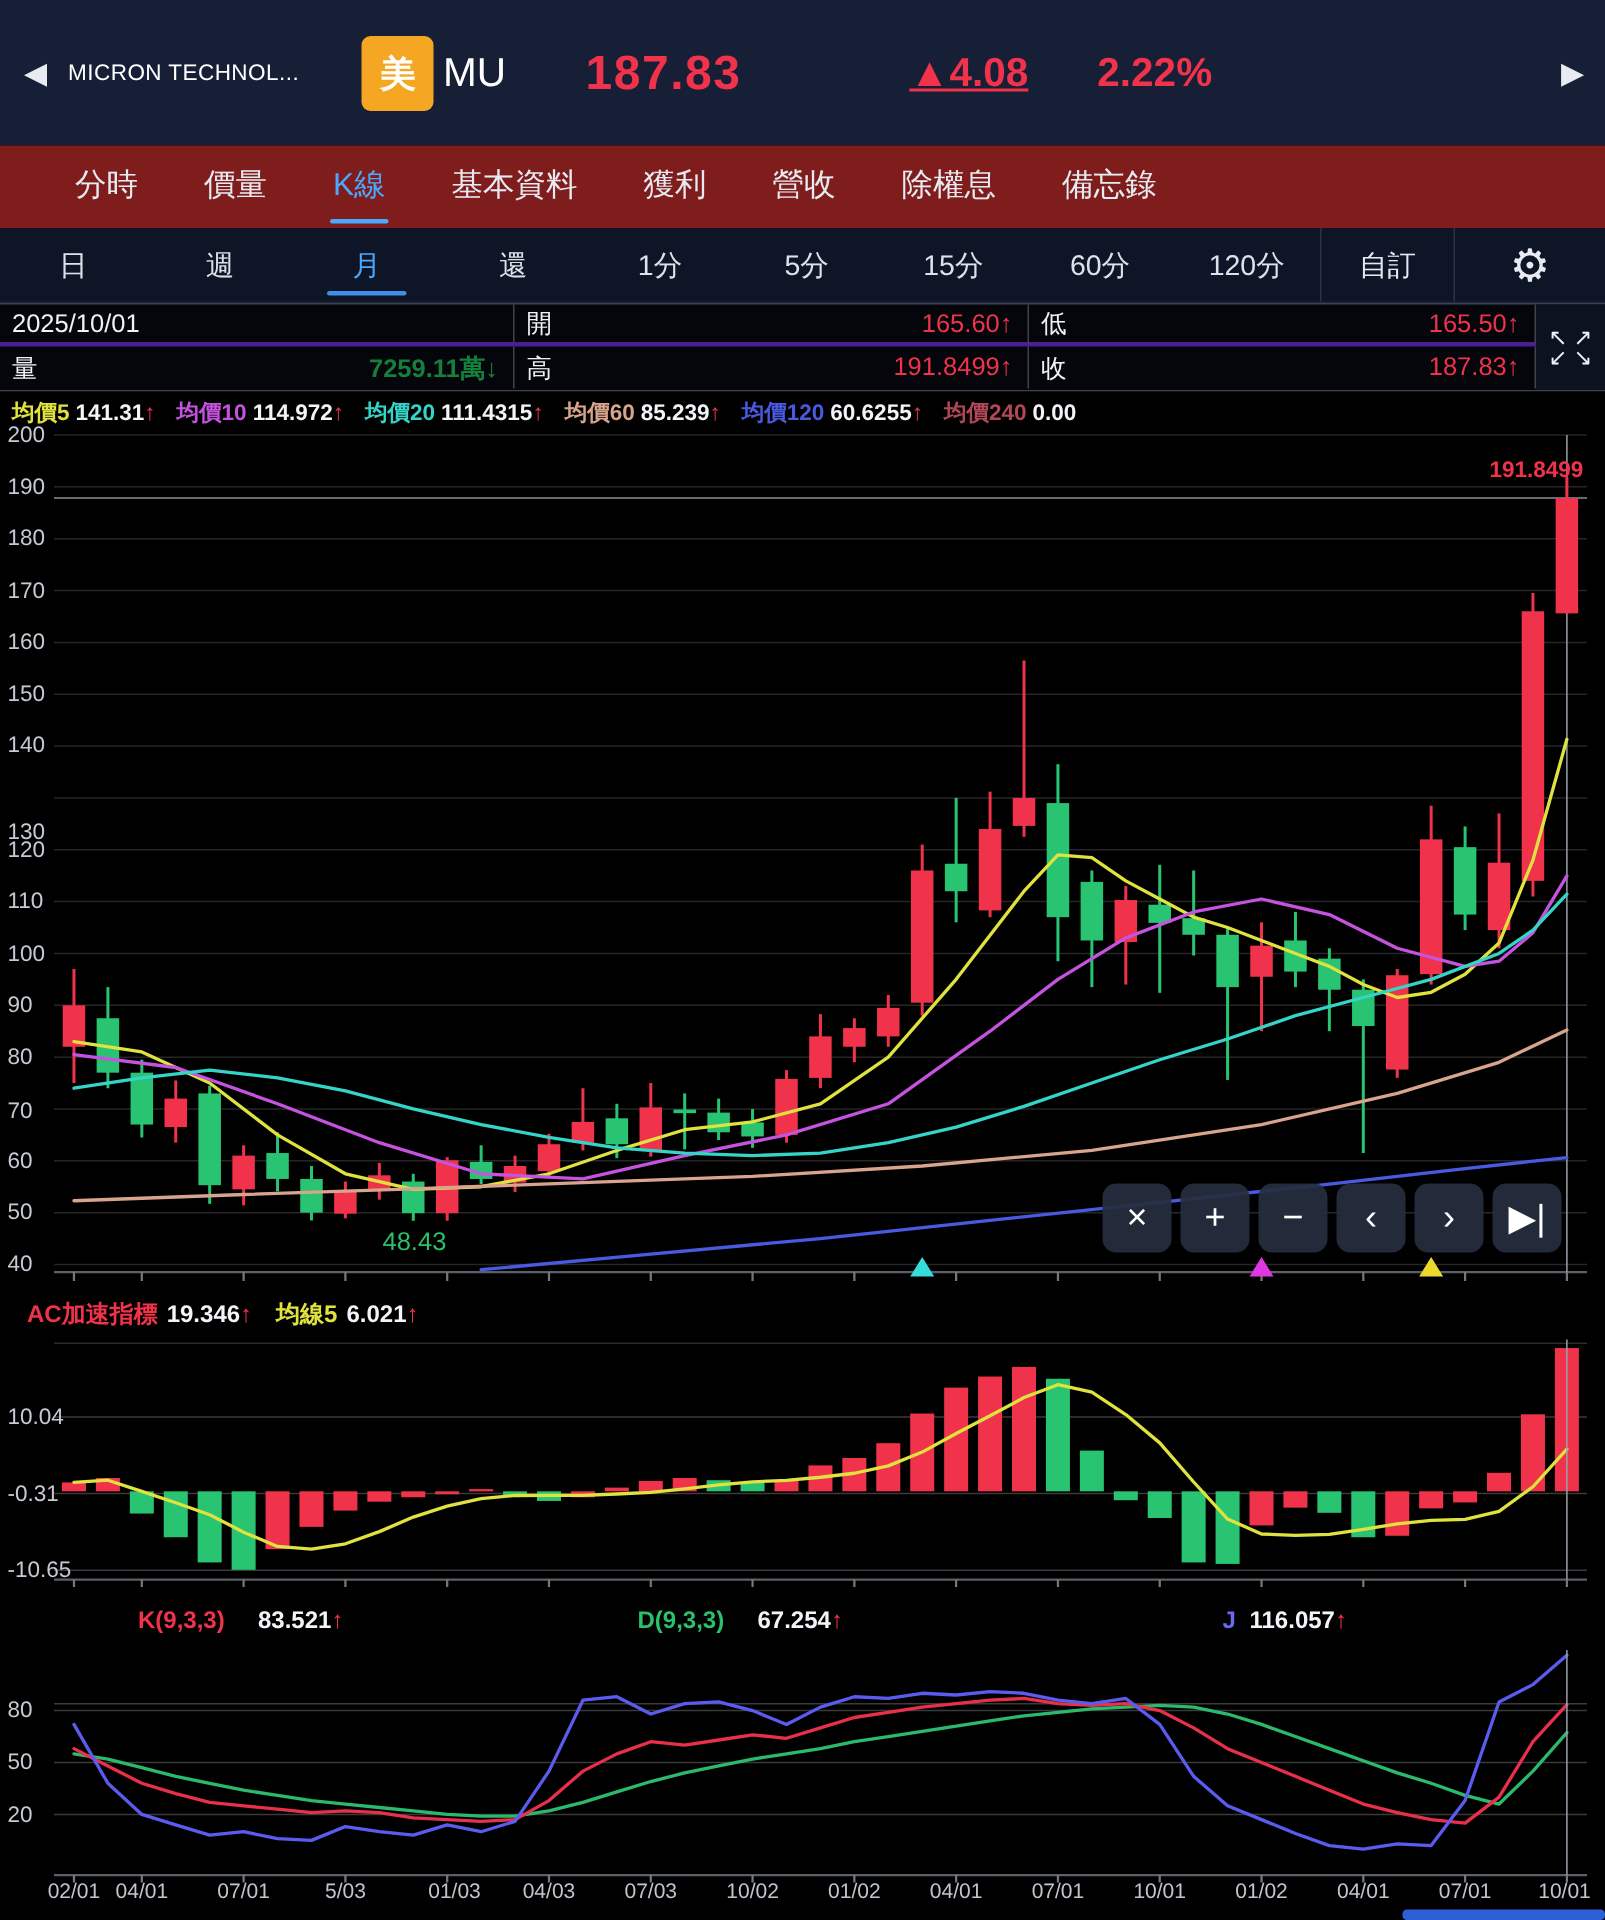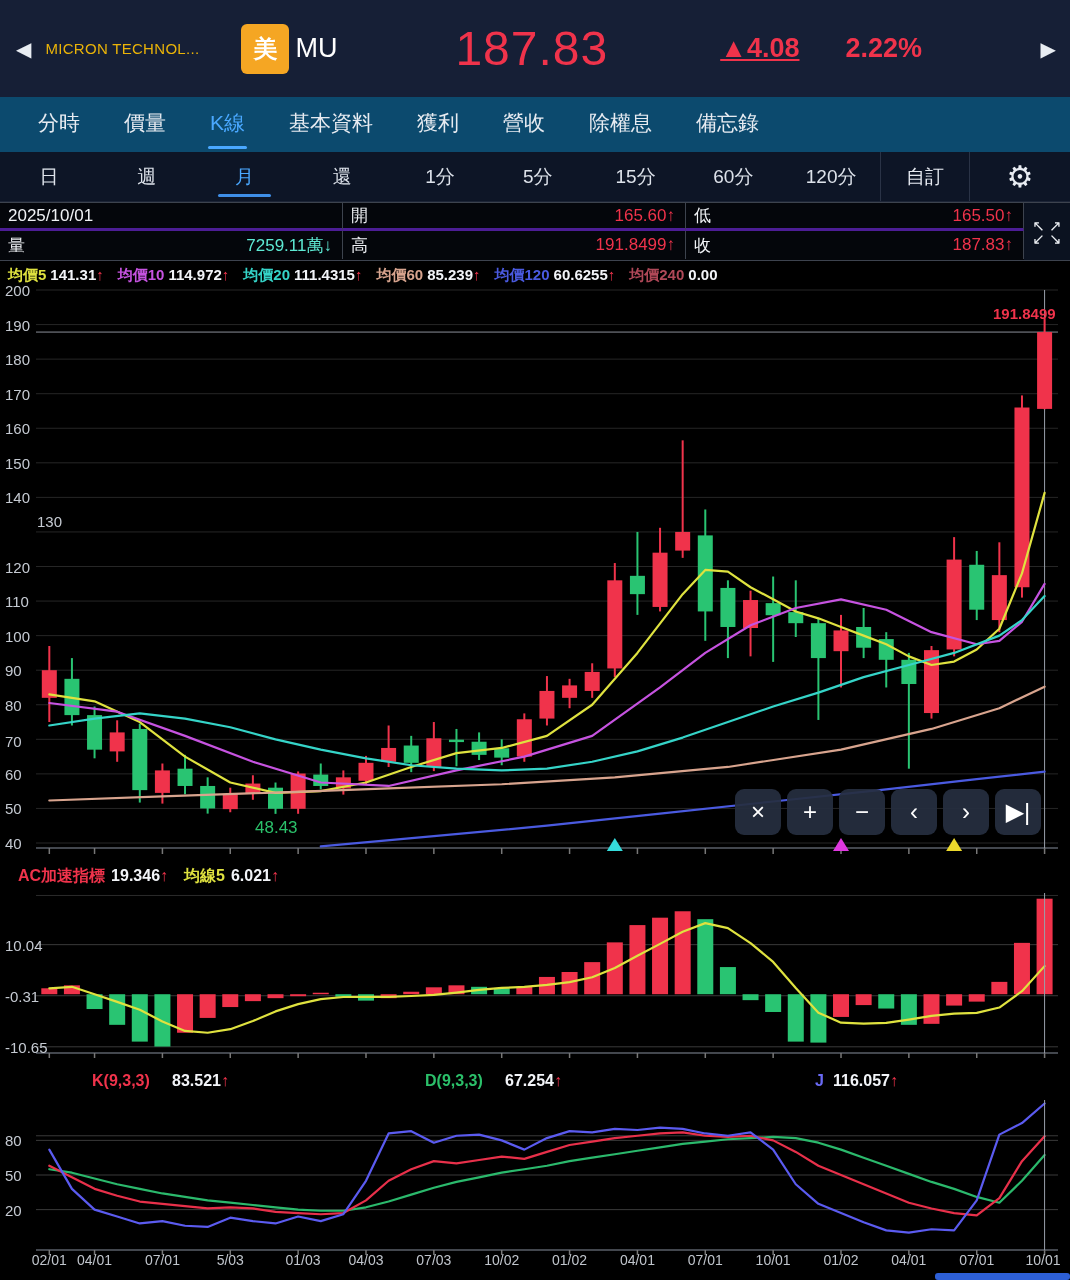--- a/index.html
+++ b/index.html
@@ -1,47 +1,47 @@
 <!DOCTYPE html>
 <html><head>
 <meta charset="utf-8">
 <style>
   html,body{margin:0;padding:0;background:#000;}
   body{width:1070px;height:1280px;position:relative;font-family:"Liberation Sans",sans-serif;overflow:hidden;-webkit-font-smoothing:antialiased;}
   
   .header{position:absolute;left:0;top:0;width:1070px;height:97px;background:#161f36;display:flex;align-items:center;}
   .hdr-chev{color:#e8ecf2;font-size:20px;padding:0 14px 0 16px;}
-  .hdr-name{color:#eab308;font-size:15px;letter-spacing:.3px;width:196px;}
+  .hdr-name{color:#ffffff;font-size:15px;letter-spacing:.3px;width:196px;}
   .flag-badge{background:#f5a623;color:#fff;font-size:24px;width:48px;height:50px;border-radius:6px;display:flex;align-items:center;justify-content:center;font-weight:bold;}
   .hdr-sym{color:#fff;font-size:27px;margin-left:6px;font-weight:500;}
-  .hdr-price{color:#f0334b;font-size:48px;font-weight:normal;margin-left:118px;letter-spacing:1px;}
+  .hdr-price{color:#f0334b;font-size:32px;font-weight:bold;margin-left:53px;letter-spacing:1px;}
   .hdr-chg{color:#f0334b;font-size:27px;font-weight:bold;margin-left:112px;text-decoration:underline;}
   .hdr-pct{color:#f0334b;font-size:27px;font-weight:bold;margin-left:46px;}
   .hdr-fwd{color:#e8ecf2;font-size:20px;margin-left:auto;padding-right:14px;}
   
-  .nav{position:absolute;left:0;top:97px;width:1070px;height:55px;background:#0c4a6e;display:flex;align-items:center;padding-left:38px;box-sizing:border-box;}
+  .nav{position:absolute;left:0;top:97px;width:1070px;height:55px;background:#7f1d1d;display:flex;align-items:center;padding-left:50px;box-sizing:border-box;}
   .nav-tab{color:#e7ebf1;font-size:21px;margin-right:44px;position:relative;padding-bottom:4px;}
   .nav-tab.active{color:#4aa8ff;}
   .nav-tab.active::after{content:"";position:absolute;left:-2px;right:-2px;bottom:-8px;height:3px;background:#4aa8ff;border-radius:2px;}
   
   .periodbar{position:absolute;left:0;top:152px;width:1070px;height:50px;background:#0d1526;display:flex;border-bottom:1px solid #1c2436;box-sizing:border-box;}
   .period-items{display:flex;width:880px;}
   .period-item{flex:1;display:flex;align-items:center;justify-content:center;color:#dde2ea;font-size:19px;position:relative;}
   .period-item.active{color:#4aa8ff;}
   .period-item.active::after{content:"";position:absolute;left:22px;right:22px;bottom:4px;height:3px;background:#3f8fe8;border-radius:2px;}
   .custom-cell{width:88px;border-left:1px solid #2a3346;display:flex;align-items:center;justify-content:center;color:#e5e9f0;font-size:19px;}
   .gear-cell{flex:1;border-left:1px solid #2a3346;display:flex;align-items:center;justify-content:center;color:#e8ecf2;font-size:30px;}
   
   .info{position:absolute;left:0;top:202px;width:1070px;height:59px;background:#04060b;display:flex;border-top:1px solid #3d434e;border-bottom:1px solid #3d434e;box-sizing:border-box;}
   .info-grid{display:grid;grid-template-columns:343px 343px 338px;grid-template-rows:28px 28px;width:1024px;}
   .icell{display:flex;align-items:center;justify-content:space-between;padding:0 10px 0 8px;border-right:1px solid #3d434e;border-bottom:3px solid #4c1d95;box-sizing:border-box;}
   .icell:nth-child(n+4){border-bottom:none;}
   .ilabel{color:#f0f2f6;font-size:17px;}
   .ival-red{color:#f0334b;font-size:17px;}
-  .ival-grn{color:#5eead4;font-size:17px;}
+  .ival-grn{color:#15803d;font-size:17px;font-weight:bold;}
   .ival-wht{color:#f0f2f6;font-size:17px;}
   .expand-cell{width:46px;display:flex;flex-direction:column;align-items:center;justify-content:center;color:#eef1f5;font-size:15px;line-height:13px;background:#0b1220;}
   
   .legend{position:absolute;left:0;top:261px;width:1070px;height:28px;display:flex;align-items:center;padding-left:8px;box-sizing:border-box;background:#000;}
   .lg-item{display:flex;align-items:baseline;margin-right:14px;font-size:15px;font-weight:bold;white-space:nowrap;}
   .lg-label{margin-right:4px;}
   .lg-val{color:#f2f4f8;}
   .lg-arrow{color:#f0334b;}
   
   #chart{position:absolute;left:0;top:0;}
@@ -398,21 +398,21 @@
   </svg>
 
 <div id="yLabels">
     <span class="ylab" style="left: 5px; top: 290px;">200</span>
     <span class="ylab" style="left: 5px; top: 324.562px;">190</span>
     <span class="ylab" style="left: 5px; top: 359.125px;">180</span>
     <span class="ylab" style="left: 5px; top: 393.688px;">170</span>
     <span class="ylab" style="left: 5px; top: 428.25px;">160</span>
     <span class="ylab" style="left: 5px; top: 462.812px; text-align: center;">150</span>
     <span class="ylab" style="left: 5px; top: 497.375px;">140</span>
-    <span class="ylab" style="left: 5px; top: 521px; margin-left: 32px;">130</span>
+    <span class="ylab" style="left: 5px; top: 555px;">130</span>
     <span class="ylab" style="left: 5px; top: 566.5px;">120</span>
     <span class="ylab" style="left: 5px; top: 601.062px;">110</span>
     <span class="ylab" style="left: 5px; top: 635.625px;">100</span>
     <span class="ylab" style="left: 5px; top: 670.188px;">90</span>
     <span class="ylab" style="left: 5px; top: 704.75px;">80</span>
     <span class="ylab" style="left: 5px; top: 741px;">70</span>
     <span class="ylab" style="left: 5px; top: 773.875px;">60</span>
     <span class="ylab" style="left: 5px; top: 808.438px;">50</span>
     <span class="ylab" style="left: 5px; top: 843px;">40</span>
   </div>

